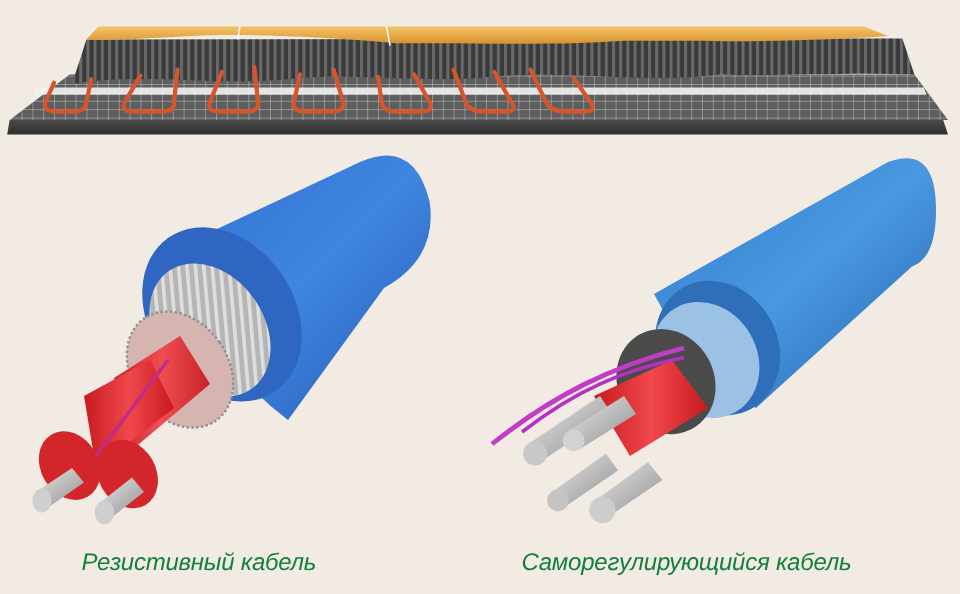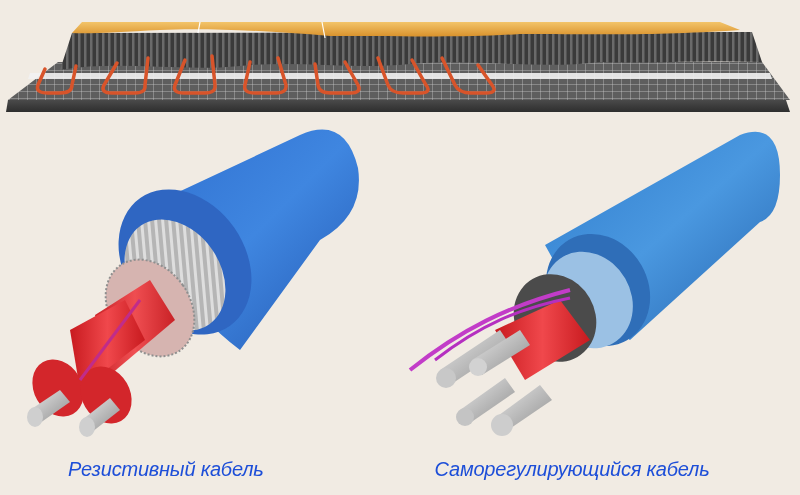--- a/index.html
+++ b/index.html
@@ -6,21 +6,21 @@
   body {
     width: 800px; height: 495px; overflow: hidden;
     background: #f1ebe3;
     font-family: "Liberation Sans", sans-serif;
     position: relative;
   }
   .scene { position: absolute; left: 0; top: 0; width: 800px; height: 495px; }
   .caption {
     position: absolute; top: 458px;
     font-family: "Liberation Sans", sans-serif;
-    font-style: italic; font-size: 20px; color: #1d4ed8;
+    font-style: italic; font-size: 20px; color: #15803d;
     white-space: nowrap; letter-spacing: -0.2px;
   }
   .caption.left { left: 68px; }
   .caption.right { left: 342px; width: 460px; text-align: center; }
 </style>
 </head>
 <body>
 
 <svg class="scene" viewBox="0 0 800 495" xmlns="http://www.w3.org/2000/svg">
   <defs>

